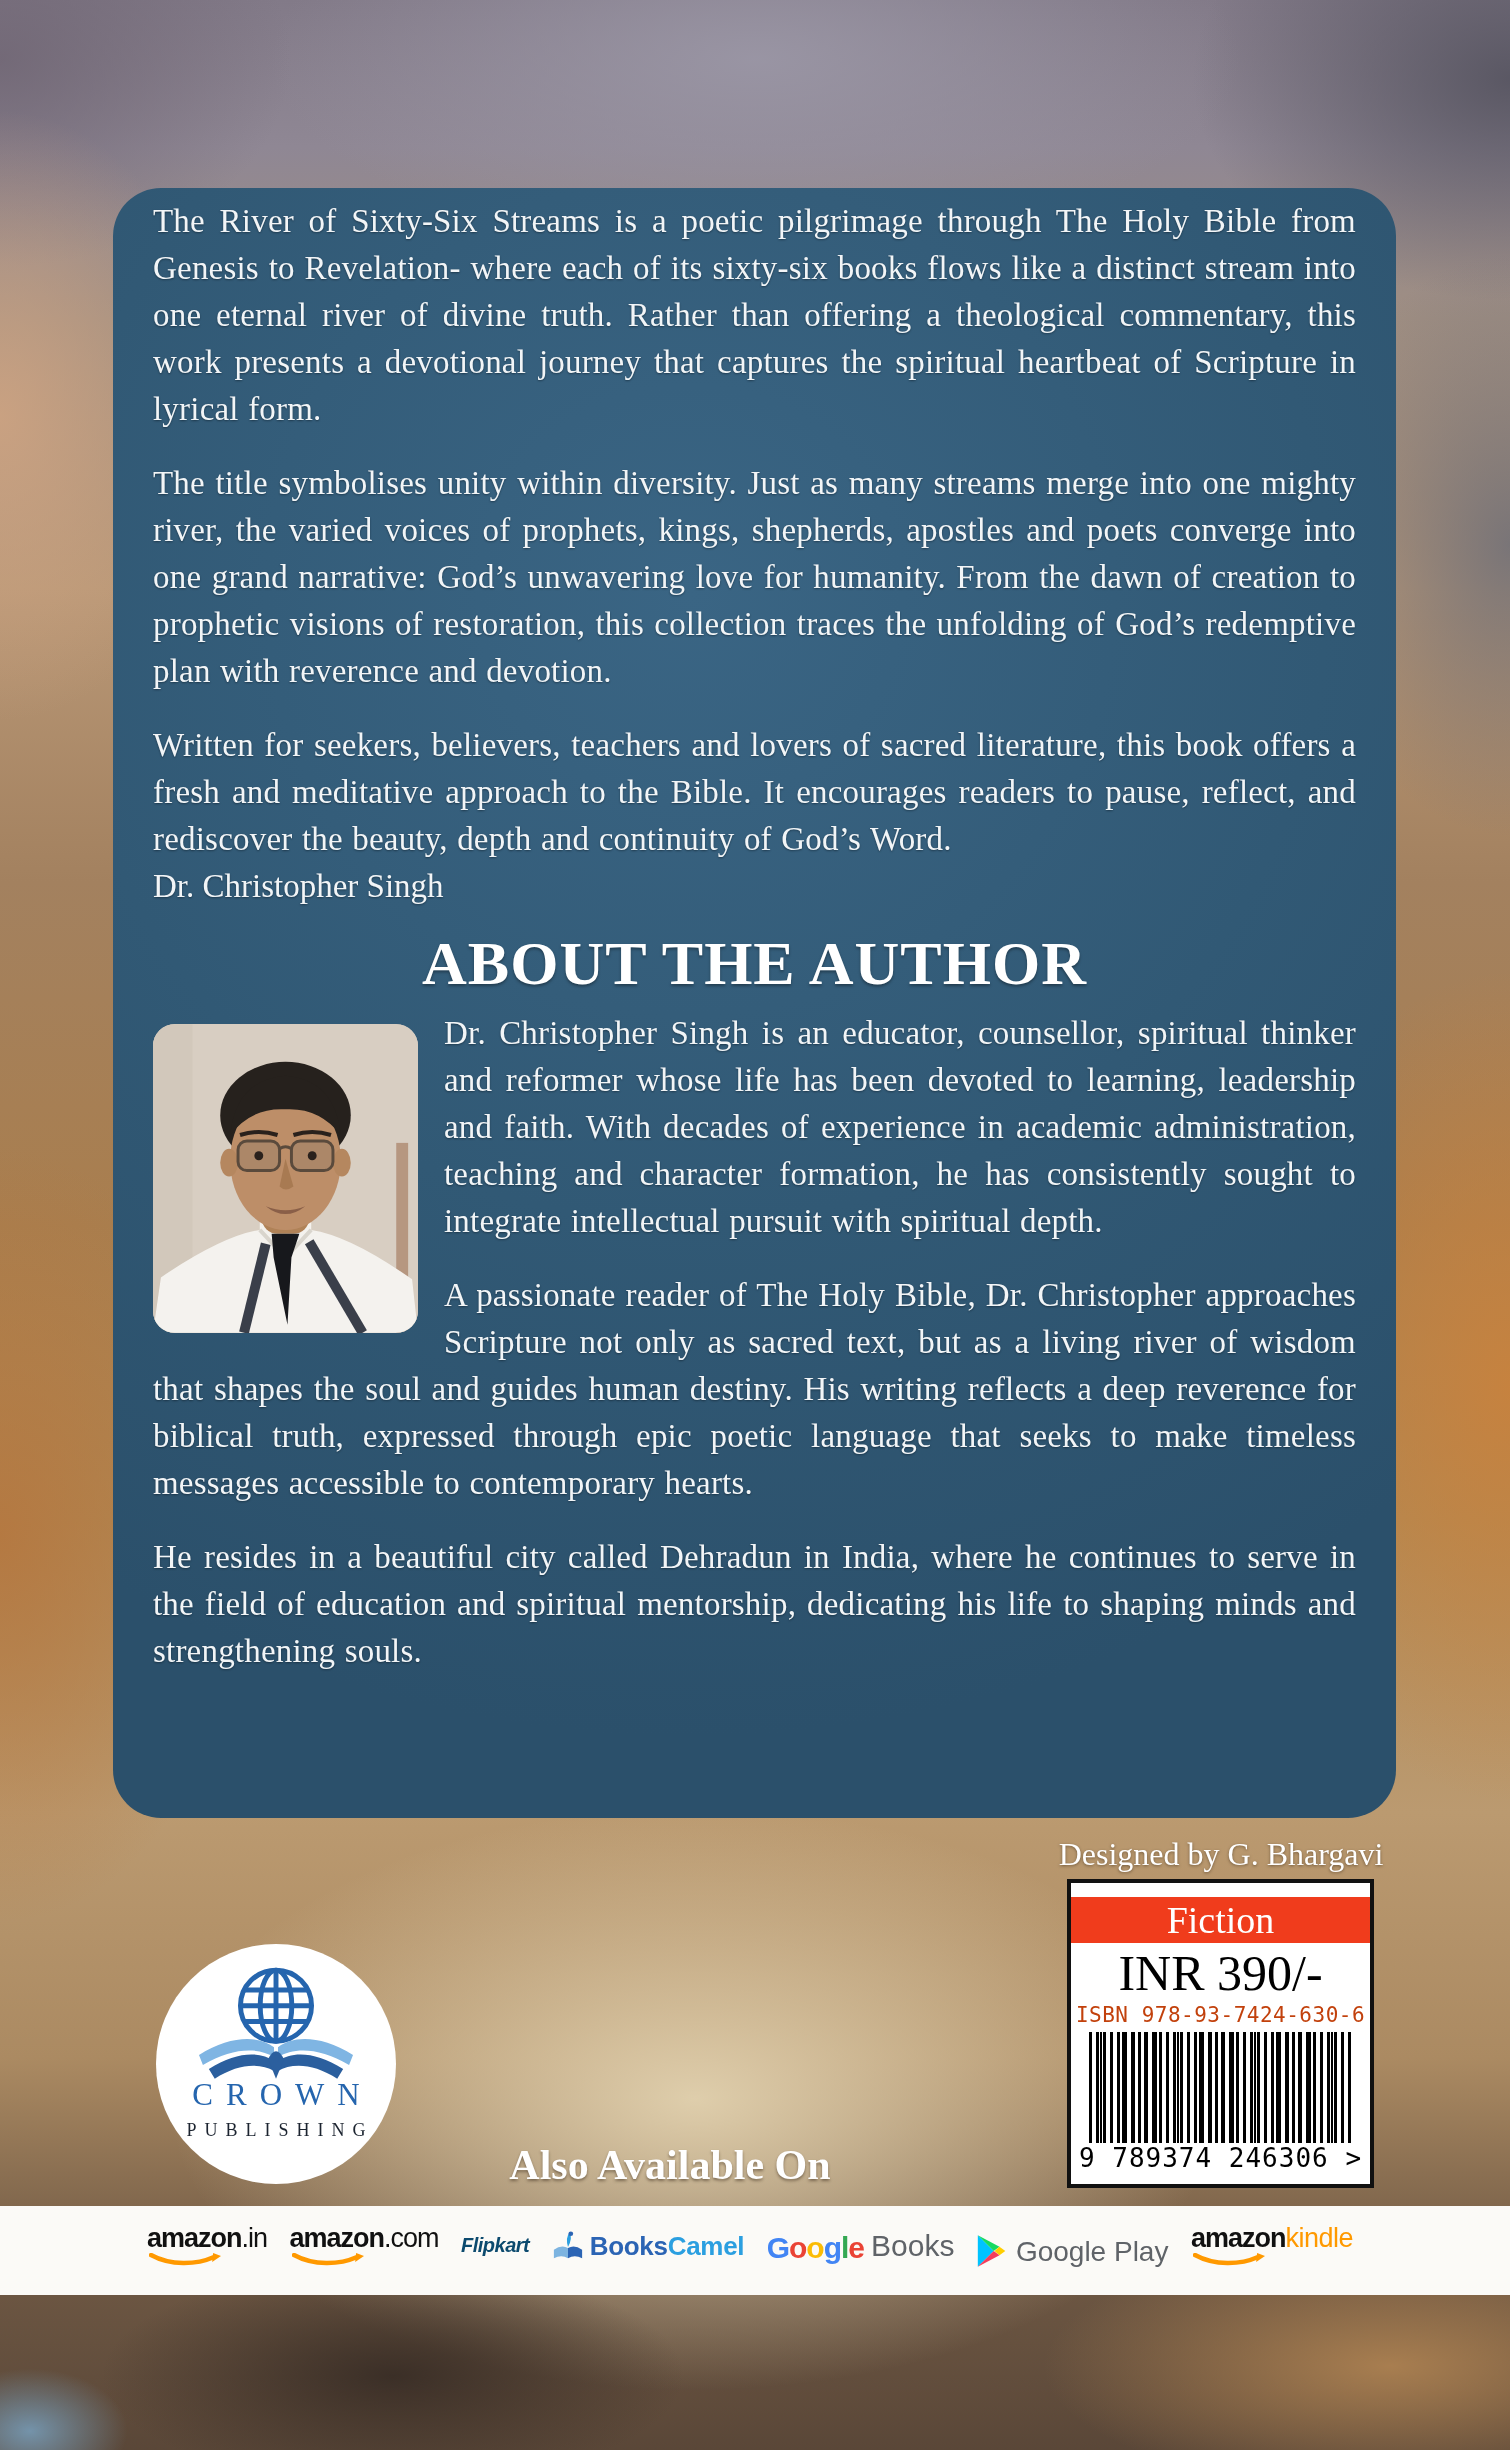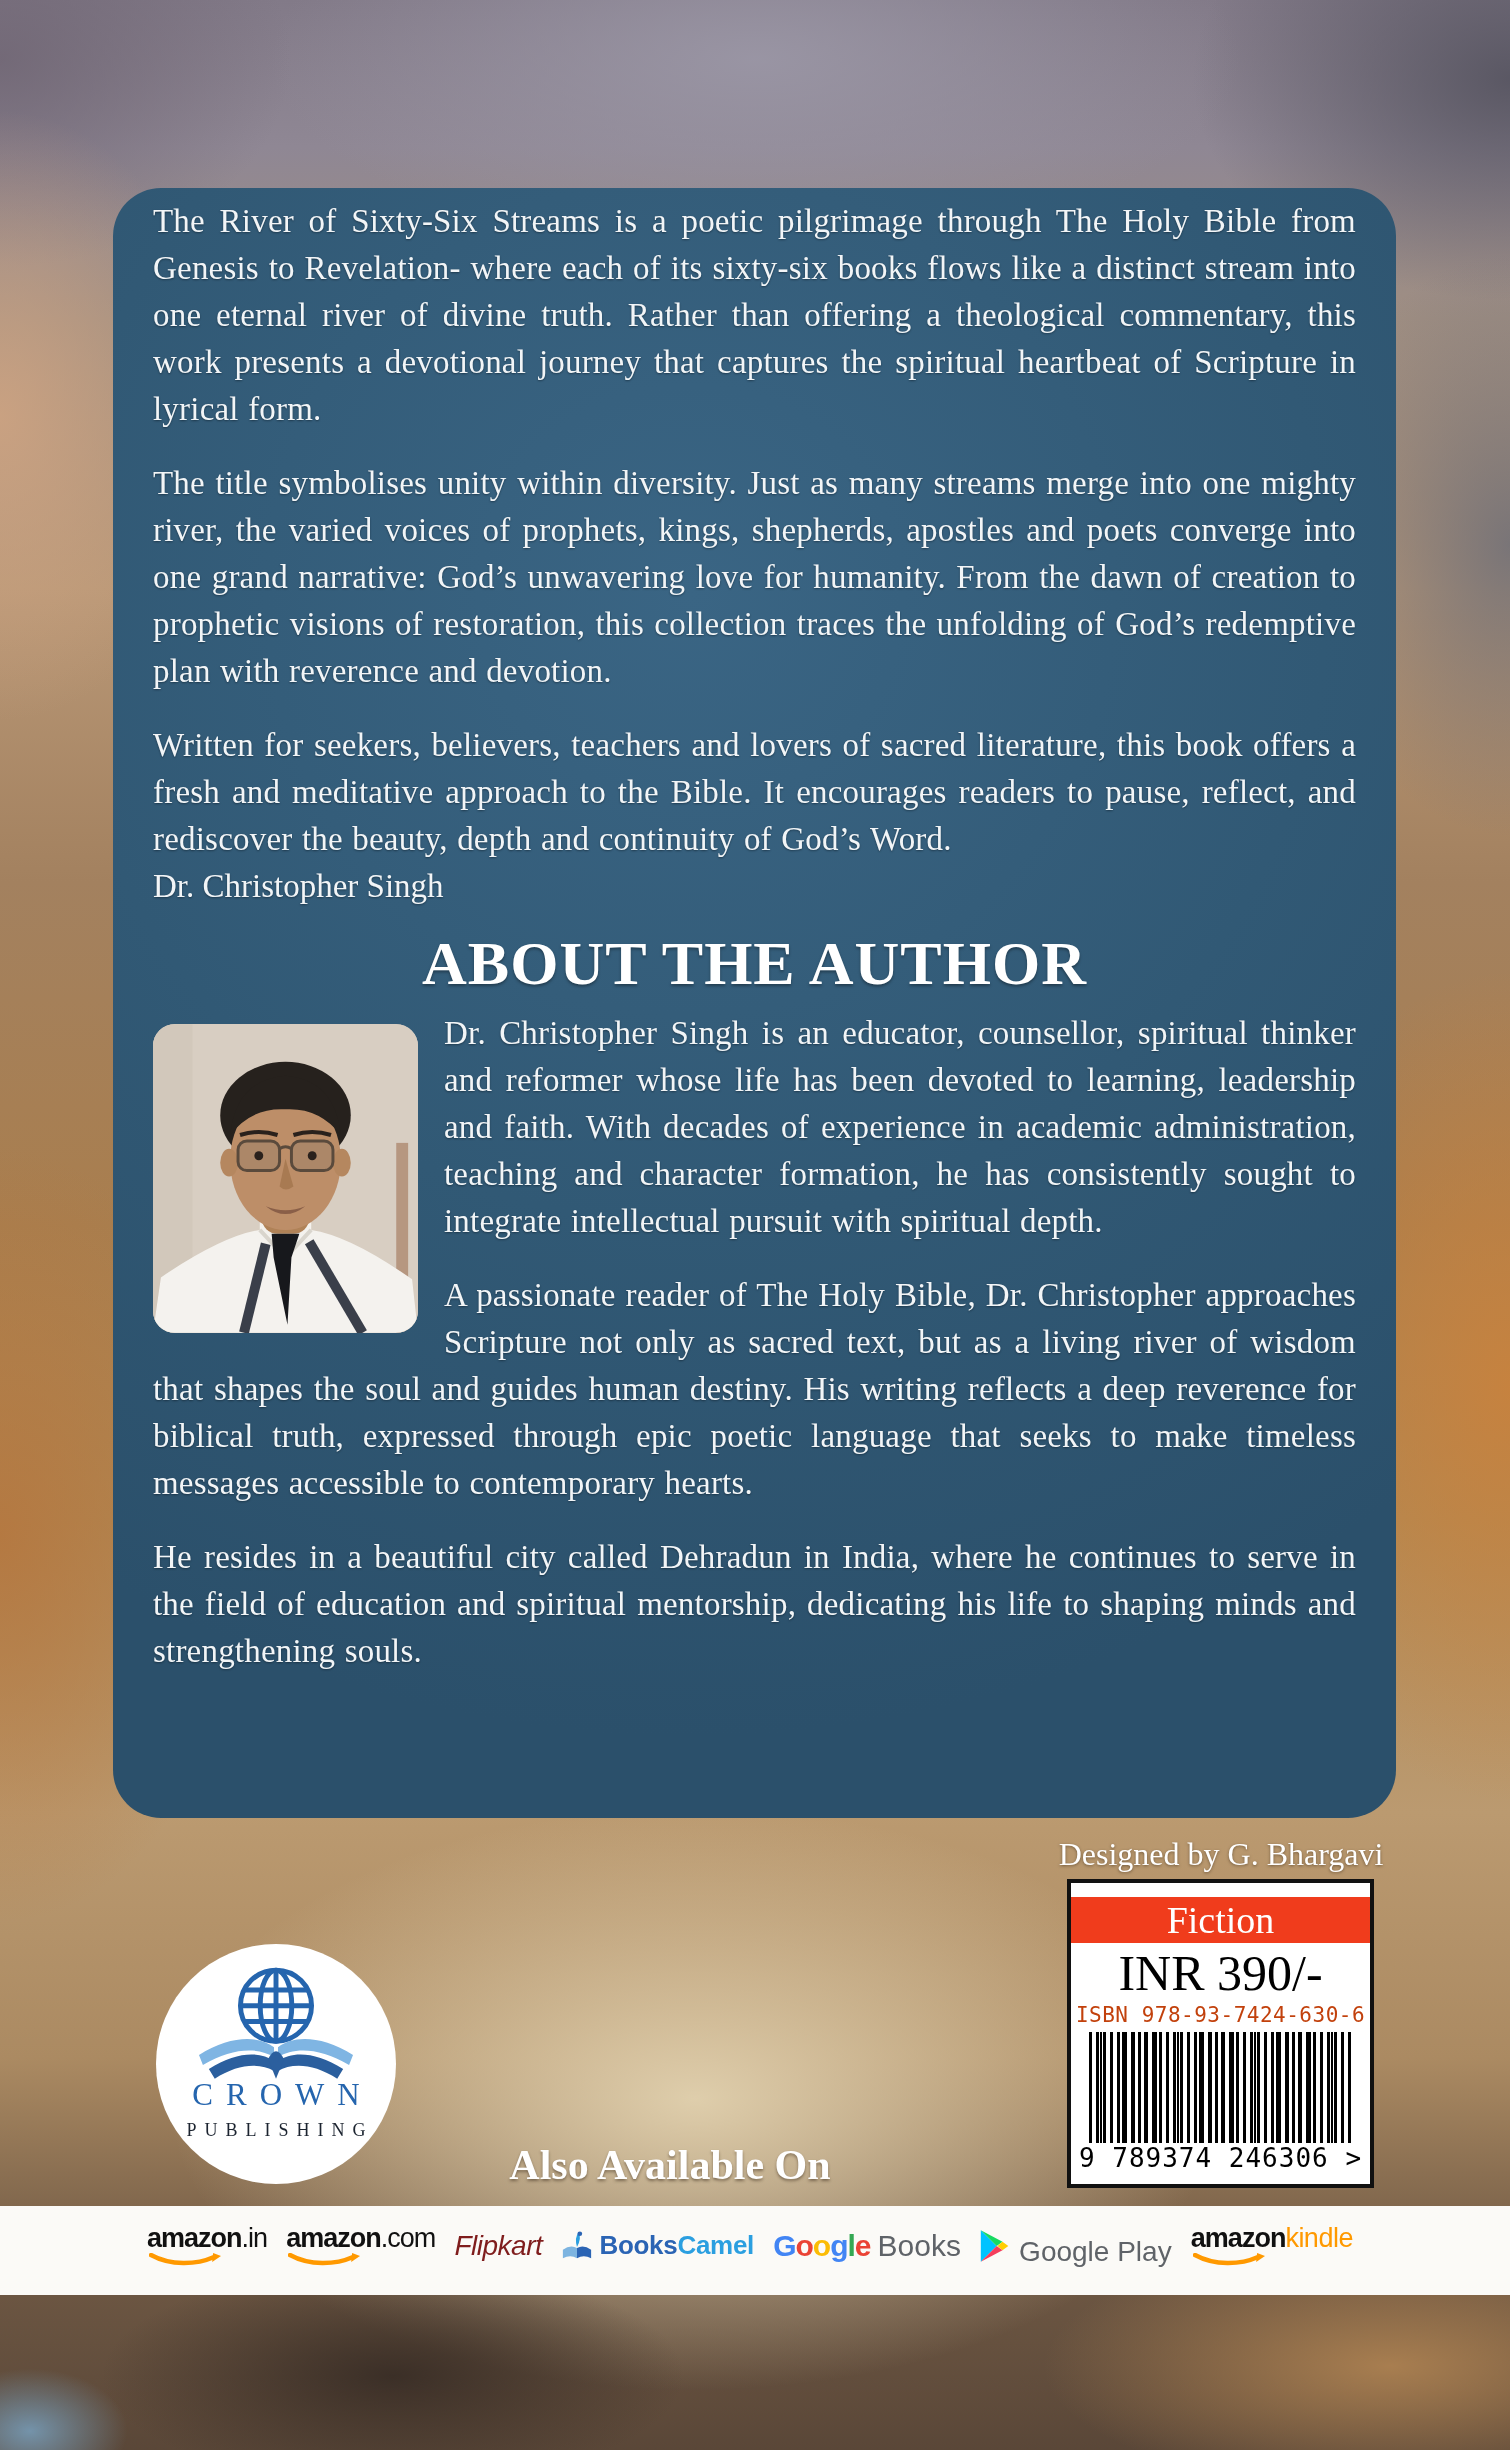--- a/index.html
+++ b/index.html
@@ -101,26 +101,26 @@
     font-weight:700;font-size:42px;color:#fff;white-space:nowrap;z-index:2;
     text-shadow:0 2px 3px rgba(40,25,10,.45);
   }
   
   .store-bar{
     position:absolute;left:0;top:2206px;width:1511px;height:89px;z-index:2;
     background:#fbfaf7;display:flex;align-items:center;justify-content:space-between;
     box-sizing:border-box;padding:0 158px 10px 147px;
     font-family:"Liberation Sans",sans-serif;
   }
-  .store{display:flex;align-items:center;}
+  .store{display:flex;align-items:flex-end;}
   .az-wrap{display:inline-block;text-align:left;}
   .az-word{font-weight:700;font-size:27px;letter-spacing:-1px;color:#111;line-height:1;}
   .az-suffix{font-weight:400;}
   .az-smile{display:block;margin:1px 0 0 2px;}
-  .flipkart{font-style:italic;font-weight:400;font-size:28px;color:#7f1d1d;letter-spacing:-0.5px;}
+  .flipkart{font-style:italic;font-weight:700;font-size:20px;color:#0c4a6e;letter-spacing:-0.5px;}
   .bookscamel{gap:6px;}
   .bc-text{font-weight:700;font-size:26px;letter-spacing:-0.3px;}
   .bc1{color:#2B64B4;}
   .bc2{color:#2B9FE0;}
   .gb-word{font-weight:700;font-size:30px;letter-spacing:-1px;line-height:1;}
   .g1,.g4{color:#4285F4;} .g2,.g6{color:#EA4335;} .g3{color:#FBBC05;} .g5{color:#34A853;}
   .gb-suffix{font-weight:400;font-size:30px;color:#5f6368;margin-left:7px;letter-spacing:0;}
   .gplay{gap:9px;}
   .gp-text{font-size:28px;color:#5f6368;margin-top:12px;}
   .kindle-suffix{font-weight:400;color:#FF9900;letter-spacing:-0.5px;}

